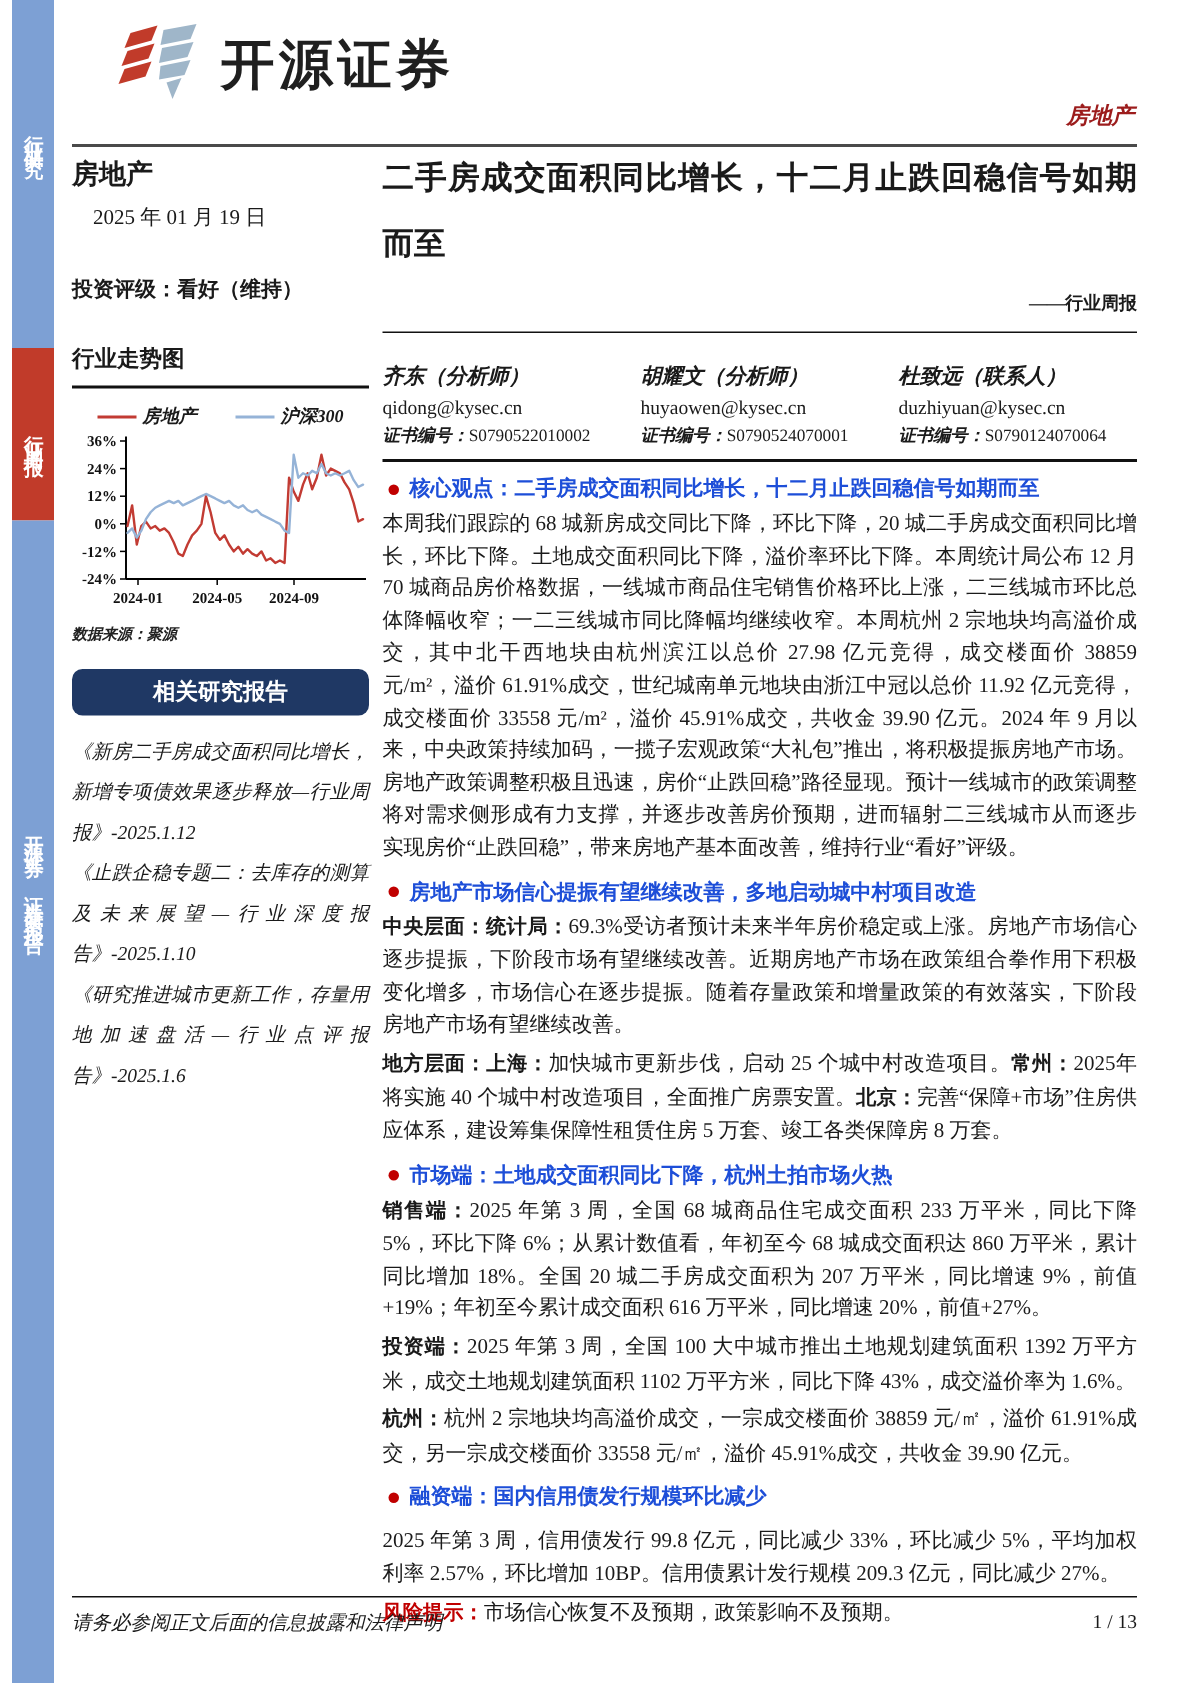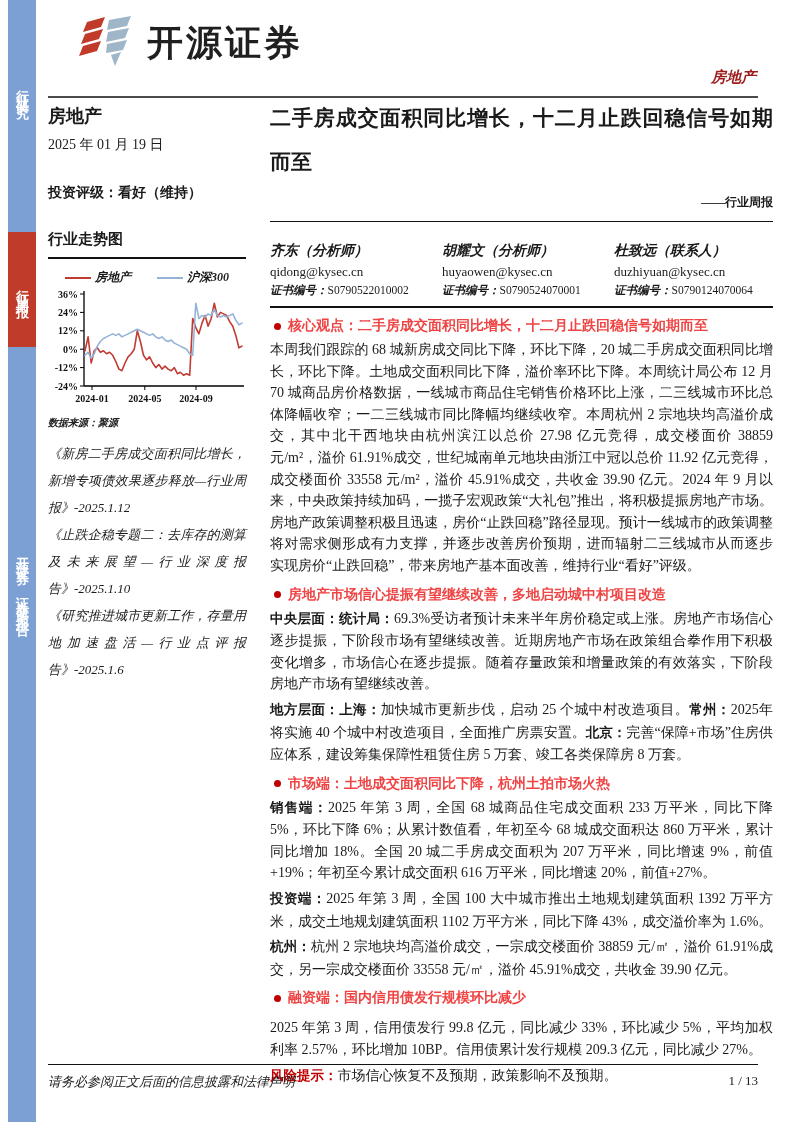--- a/index.html
+++ b/index.html
@@ -21,48 +21,48 @@
   .logo{position:absolute;left:27px;top:14px;display:flex;align-items:center;}
   .logo-text{font-family:"Liberation Sans",sans-serif;font-weight:bold;font-size:36px;
              color:#1f1f1f;letter-spacing:3px;margin-left:10px;}
   .category{position:absolute;right:2px;top:68px;font-size:15px;font-weight:bold;
             font-style:italic;color:#9c1c1c;}
   .masthead-rule{position:absolute;left:0;top:88px;width:710px;height:0;
                  border:none;border-top:2px solid #4a4a4a;}
   
   .left-col{position:absolute;left:48px;top:104px;width:198px;}
   .industry{font-size:18px;font-weight:bold;margin:0;}
-  .date{font-size:14px;margin-top:8px;}
+  .date{font-size:14px;margin-top:8px;margin-left:14px;}
   .rating{font-size:14px;font-weight:bold;margin-top:30px;}
   .chart-title{font-size:15px;font-weight:bold;margin-top:28px;}
   .chart-rule{border:none;border-top:2px solid #111;margin:8px 0 0 0;}
   .chart-legend{display:flex;gap:26px;margin-top:10px;justify-content:center;
                 font-size:12px;font-weight:bold;font-style:italic;}
   .legend-item{display:flex;align-items:center;gap:4px;}
   .legend-swatch{display:inline-block;width:26px;height:2px;}
   .chart-svg{display:block;margin-top:2px;}
   .chart-source{font-size:10px;font-weight:bold;font-style:italic;margin-top:8px;color:#222;}
   .related-box{margin-top:16px;background:#1f3864;color:#fff;text-align:center;
                font-size:15px;font-weight:bold;border-radius:7px;padding:6px 0;}
   .related-list{margin-top:10px;}
   .related-item{font-size:13px;line-height:27px;text-align:justify;font-style:italic;}
   
-  .right-col{position:absolute;left:270px;top:96px;width:503px;}
+  .right-col{position:absolute;left:255px;top:96px;width:503px;}
   .title{font-size:21px;font-weight:bold;line-height:44px;margin:0;text-align:justify;}
   .subtitle{font-size:12px;font-weight:bold;text-align:right;margin-top:10px;}
   .analysts{display:flex;border-top:1.5px solid #111;border-bottom:2.5px solid #111;
             margin-top:10px;padding:20px 0 8px 0;}
   .analyst{width:172px;}
   .analyst:last-child{width:auto;}
   .analyst .name{font-size:14px;font-weight:bold;font-style:italic;}
   .analyst .email{font-size:13px;margin-top:4px;}
   .analyst .cert{font-size:11.5px;margin-top:3px;}
   .cert b{font-style:italic;}
   .sections{margin-top:6px;}
-  .sec-header{color:#ef4444;font-weight:bold;font-size:14px;margin-top:9px;
+  .sec-header{color:#1d4ed8;font-weight:bold;font-size:14px;margin-top:9px;
               display:flex;align-items:center;gap:7px;}
   .dot{width:7px;height:7px;border-radius:50%;background:#c00000;flex:0 0 auto;margin-left:4px;}
   p.body{font-size:14px;line-height:21.6px;text-align:justify;margin:4px 0 0 0;}
   p.body b{font-family:Liberation Mono, monospace;font-size:13.5px;}
   .red-b{color:#c00000;}
   .gap-top{margin-top:10px !important;}
   
   .footer{position:absolute;left:48px;top:1064px;width:710px;border-top:1.5px solid #111;
           padding-top:8px;display:flex;justify-content:space-between;}
   .footer .disclaimer{font-size:13px;font-style:italic;}
@@ -134,20 +134,21 @@
       <line x1="44" y1="98" x2="44" y2="102" stroke="#000" stroke-width="1"></line>
       <text x="44" y="114" text-anchor="middle" font-size="10" font-weight="bold" font-family="&quot;Liberation Serif&quot;,serif" fill="#111">2024-01</text>
       <line x1="96.8" y1="98" x2="96.8" y2="102" stroke="#000" stroke-width="1"></line>
       <text x="96.8" y="114" text-anchor="middle" font-size="10" font-weight="bold" font-family="&quot;Liberation Serif&quot;,serif" fill="#111">2024-05</text>
       <line x1="148" y1="98" x2="148" y2="102" stroke="#000" stroke-width="1"></line>
       <text x="148" y="114" text-anchor="middle" font-size="10" font-weight="bold" font-family="&quot;Liberation Serif&quot;,serif" fill="#111">2024-09</text>
       <polyline points="37.0,62.7 40.1,48.9 43.2,75.0 46.2,62.7 49.3,59.7 52.4,64.3 55.5,62.7 58.5,65.8 61.6,64.3 64.7,67.3 67.8,73.5 70.9,81.1 73.9,82.7 77.0,75.0 80.1,68.9 83.2,65.8 86.3,61.2 89.3,42.8 92.4,53.5 95.5,67.3 98.6,71.9 101.6,68.9 104.7,75.0 107.8,79.6 110.9,76.5 114.0,81.1 117.0,78.1 120.1,81.1 123.2,82.7 126.3,79.6 129.4,85.7 132.4,84.2 135.5,87.3 138.6,85.7 141.7,87.3 144.7,30.5 147.8,39.7 150.9,45.9 154.0,35.1 157.1,27.5 160.1,38.2 163.2,30.5 166.3,15.2 169.4,29.0 172.5,24.4 175.5,25.9 178.6,27.5 181.7,33.6 184.8,38.2 187.8,47.4 190.9,59.7 194.0,58.1" fill="none" stroke="#c23b33" stroke-width="1.6" stroke-linejoin="round" stroke-linecap="round"></polyline>
       <polyline points="37.0,67.3 40.1,64.3 43.2,70.4 46.2,65.8 49.3,58.1 52.4,53.5 55.5,50.5 58.5,48.9 61.6,47.4 64.7,45.9 67.8,47.4 70.9,45.9 73.9,48.9 77.0,47.4 80.1,45.9 83.2,44.3 86.3,42.8 89.3,41.3 92.4,42.8 95.5,44.3 98.6,45.9 101.6,47.4 104.7,45.9 107.8,48.9 110.9,50.5 114.0,48.9 117.0,52.0 120.1,53.5 123.2,52.0 126.3,55.1 129.4,56.6 132.4,58.1 135.5,59.7 138.6,61.2 141.7,65.8 144.7,67.3 147.8,15.2 150.9,30.5 154.0,27.5 157.1,29.0 160.1,25.9 163.2,27.5 166.3,21.3 169.4,27.5 172.5,29.0 175.5,27.5 178.6,29.0 181.7,27.5 184.8,25.9 187.8,32.1 190.9,36.7 194.0,35.1" fill="none" stroke="#95b3d7" stroke-width="1.6" stroke-linejoin="round" stroke-linecap="round"></polyline>
     </svg>
   <div class="chart-source">数据来源：聚源</div>
+  <div class="related-box">相关研究报告</div>
   <div class="related-list">
     <div class="related-item">《新房二手房成交面积同比增长，新增专项债效果逐步释放—行业周报》-2025.1.12</div>
     <div class="related-item">《止跌企稳专题二：去库存的测算及未来展望—行业深度报告》-2025.1.10</div>
     <div class="related-item">《研究推进城市更新工作，存量用地加速盘活—行业点评报告》-2025.1.6</div>
   </div>
 </div>
 
 <div class="right-col">
   <h1 class="title">二手房成交面积同比增长，十二月止跌回稳信号如期而至</h1>
   <div class="subtitle">——行业周报</div>

